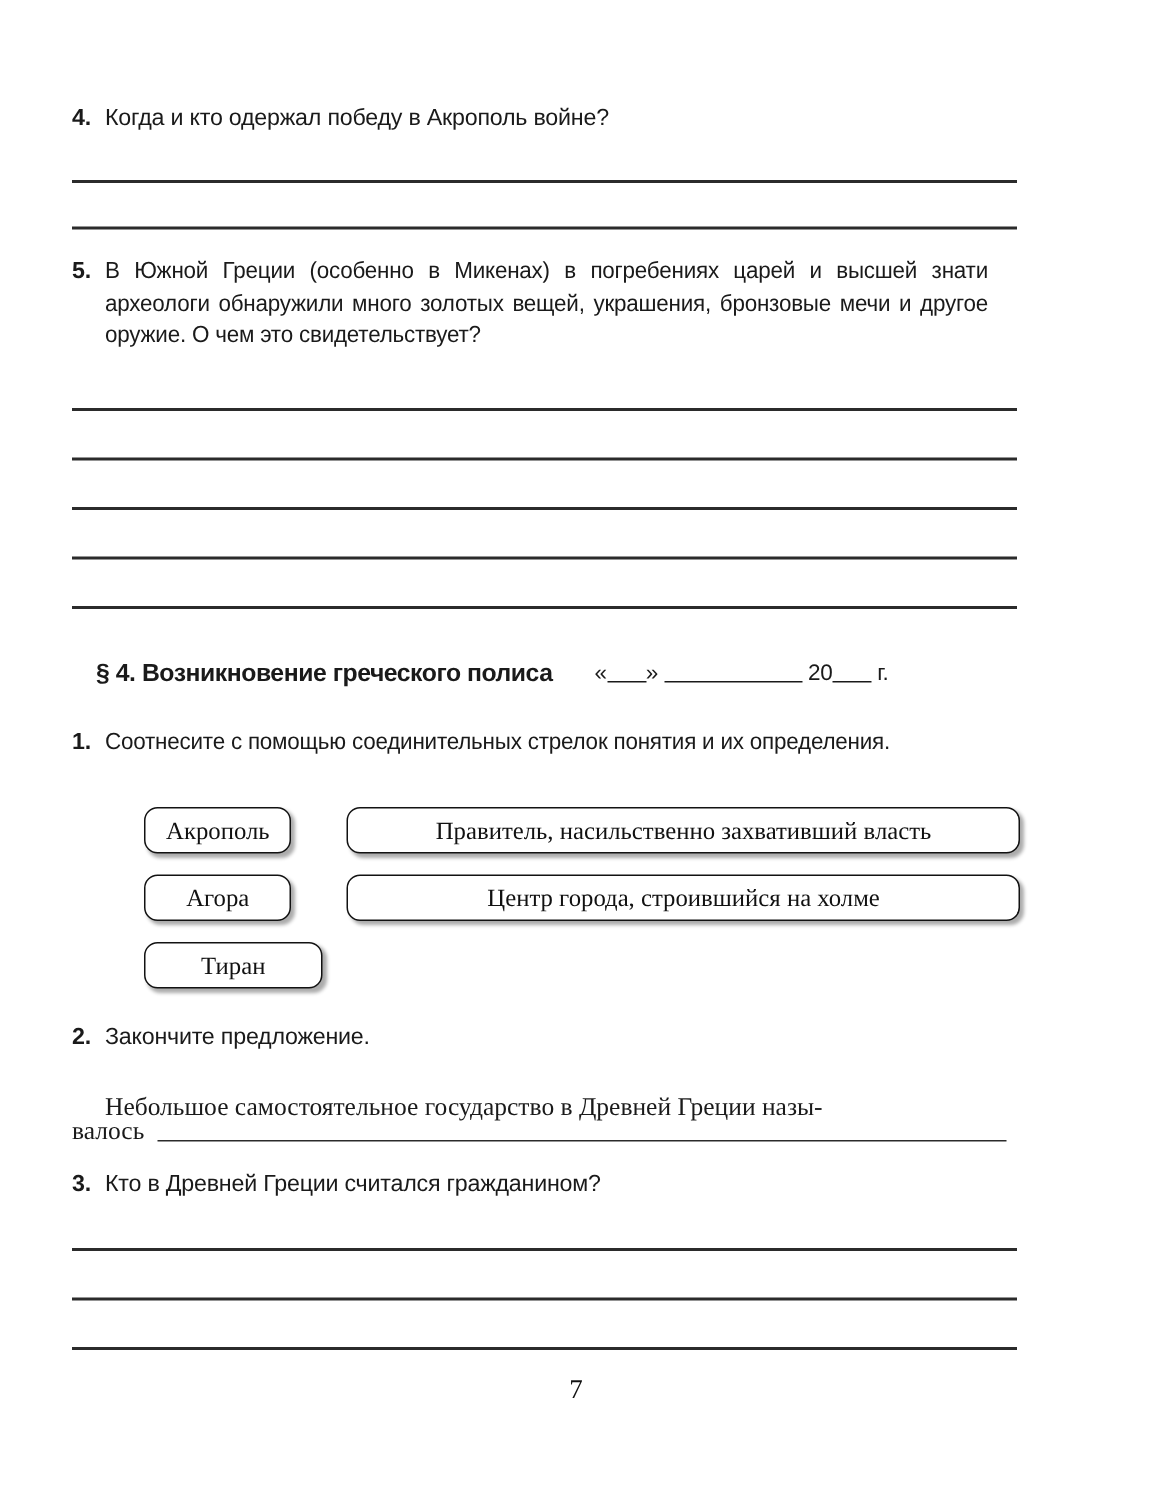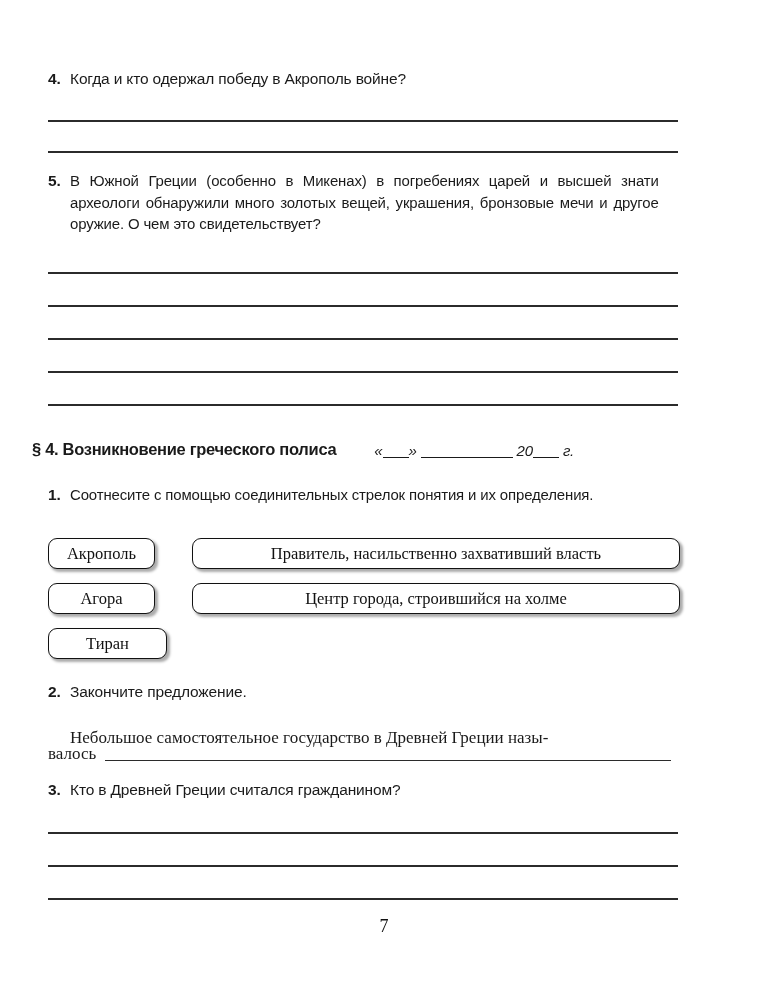--- a/index.html
+++ b/index.html
@@ -62,37 +62,36 @@
   }
   .rule {
     height: 0;
     border-bottom: 2.1px solid #2b2b2b;
     margin: 0;
   }
 
   
   .section-head {
     position: absolute;
-    left: 32px;
-    width: 632px;
-    display: flex;
-    align-items: flex-end;
+    left: 64px;
+    width: 632px;
+    display: flex;
+    align-items: flex-start;
   }
   .section-title {
     font-weight: bold;
     font-size: 16.5px;
     letter-spacing: -0.3px;
     white-space: nowrap;
   }
   .date-slot {
     font-size: 15px;
     letter-spacing: -0.2px;
     white-space: nowrap;
-    margin-left: 38px;
-    font-style: italic;
+    margin-left: 28px;
   }
   .date-slot .u {
     display: inline-block;
     border-bottom: 1.6px solid #1a1a1a;
     vertical-align: -2px;
   }
   .u-short { width: 26px; }
   .u-long  { width: 92px; }
   .u-mid   { width: 26px; }
 
@@ -115,21 +114,21 @@
     border-radius: 9px;
     background: #fff;
     display: flex;
     align-items: center;
     justify-content: center;
     font-family: "Liberation Serif", serif;
     font-size: 16.5px;
     color: #111;
     box-shadow: 2.5px 2.5px 2.6px rgba(0,0,0,0.33);
   }
-  .chip-left  { width: 119px; }
+  .chip-left  { width: 119px; margin-left: 48px; }
   .chip-right { width: 544px; margin-left: 37px; }
 
   
   .serif-par {
     position: absolute;
     left: 48px;
     width: 632px;
     font-family: "Liberation Serif", serif;
     font-size: 17px;
     line-height: 24px;

